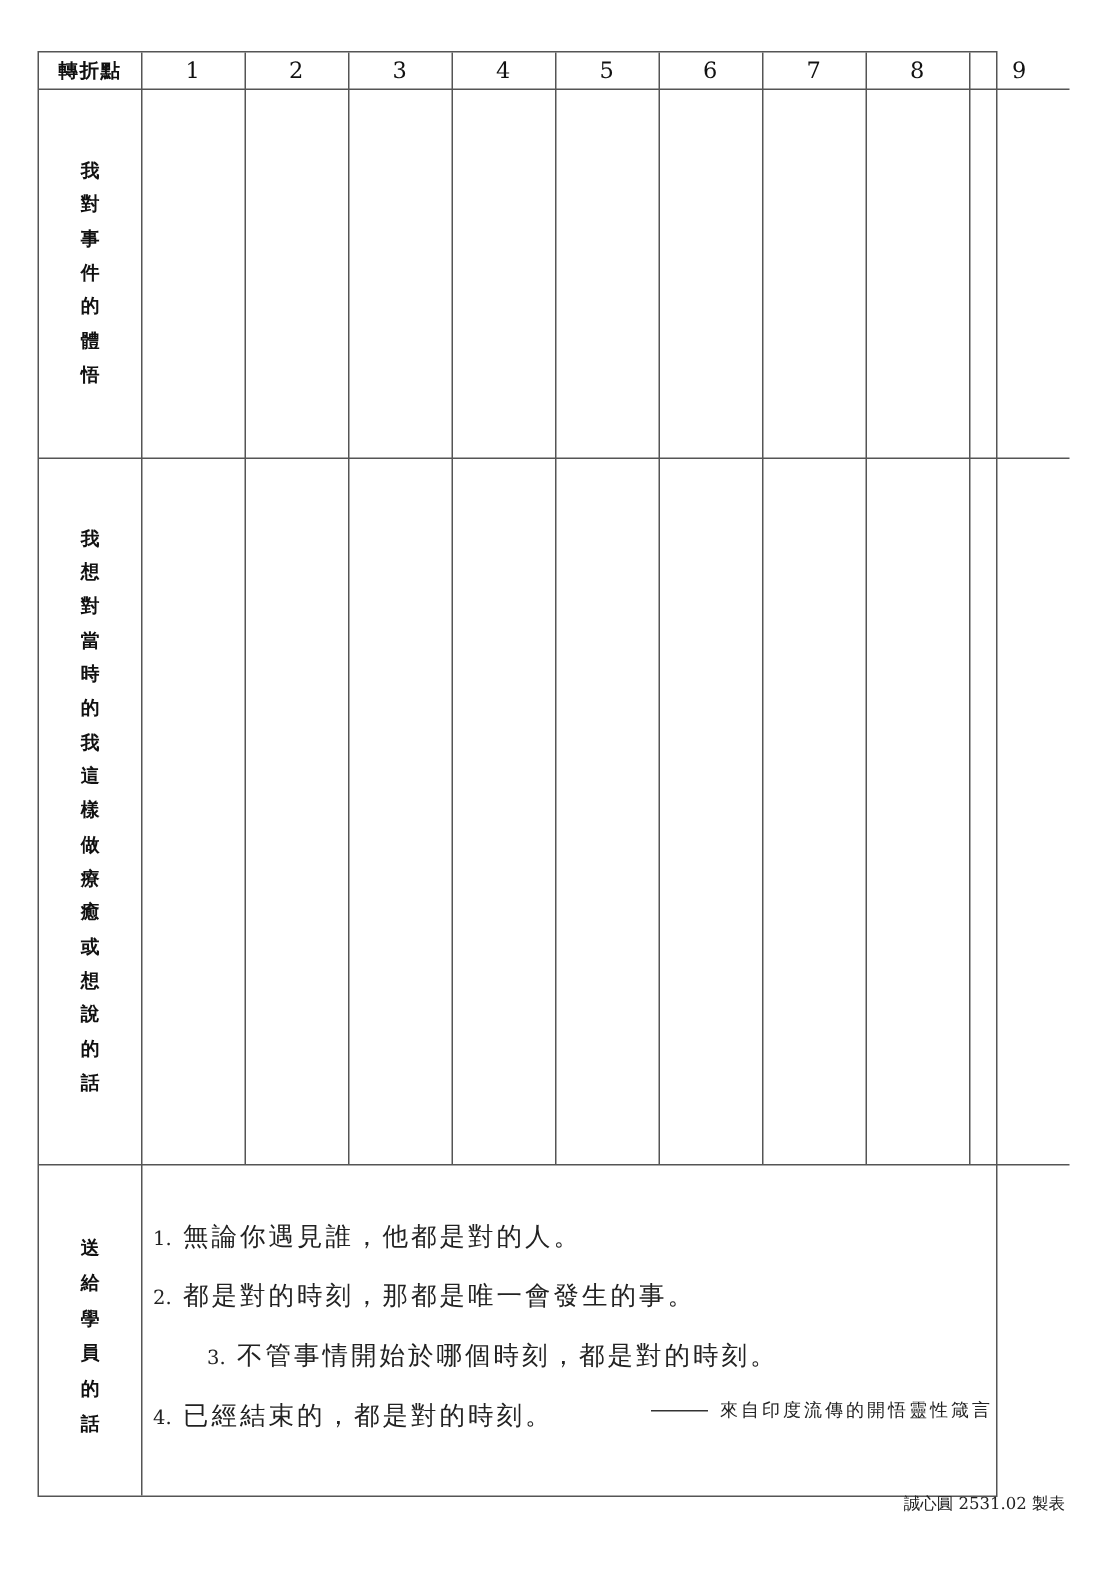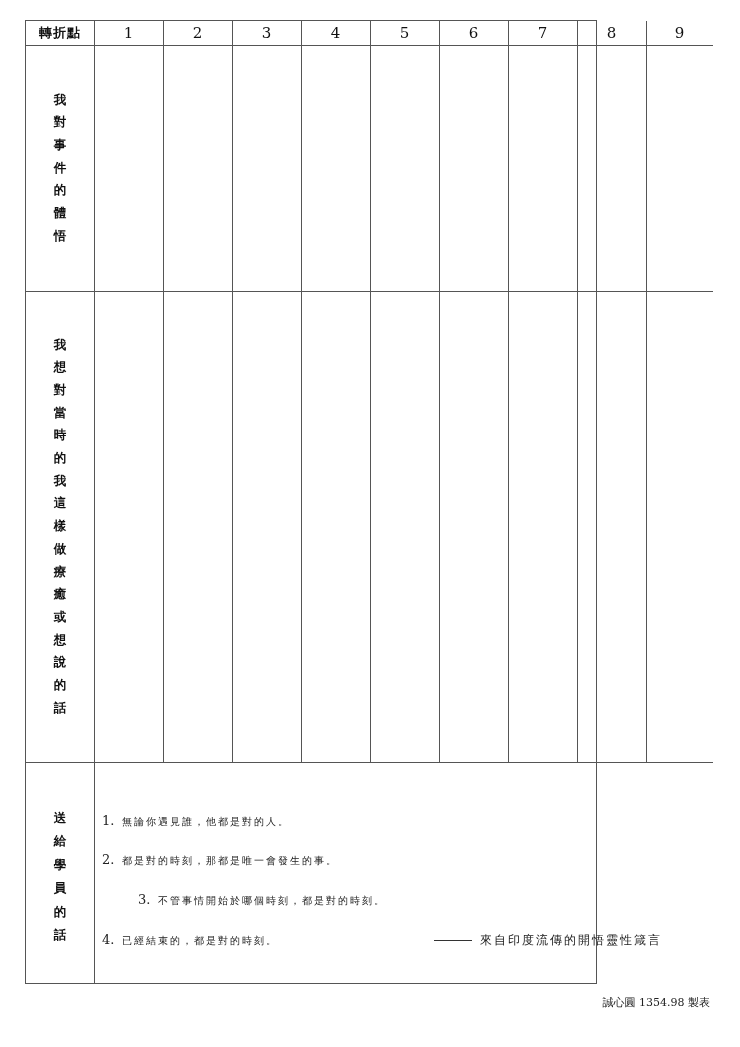--- a/index.html
+++ b/index.html
@@ -1,31 +1,31 @@
 <!DOCTYPE html>
 <html><head>
 <meta charset="utf-8">
 <style>
   html, body { margin:0; padding:0; background:#ffffff; }
   body { width:740px; height:1047px; position:relative; overflow:hidden;
          font-family:"DejaVu Serif", serif; color:#111; }
-  .sheet { position:absolute; left:25px; top:20px; width:572px; height:964px;
+  .sheet { position:absolute; left:25px; top:34px; width:640px; height:964px;
            border:1.5px solid #555; box-sizing:border-box; }
   .vline { position:absolute; top:0; width:0; border-left:1.5px solid #555; }
   .hline { position:absolute; left:0; height:0; border-top:1.5px solid #555; }
   .hdr-cell { position:absolute; top:0; height:24px; display:flex; align-items:center;
               justify-content:center; font-size:15px; }
   .hdr-label { font-weight:bold; font-size:13px; letter-spacing:1px; }
   .row-label { position:absolute; left:0; width:68px; display:flex; flex-direction:column;
                align-items:center; justify-content:center; }
   .row-label span { display:block; font-size:12.5px; font-weight:bold; line-height:22.7px; }
   .gift-label span { line-height:23.5px; }
   .quote { position:absolute; left:0; font-size:12.5px; white-space:nowrap; color:#222; }
   .quote .num { display:inline-block; width:20px; font-size:13px; }
-  .quote .txt { letter-spacing:2px; font-family:"DejaVu Serif", serif; font-size:10px; }
+  .quote .txt { letter-spacing:2px; font-family:"DejaVu Serif", serif; font-size:17px; }
   .source { position:absolute; left:408px; top:906px; font-size:12px; letter-spacing:2px;
             font-family:"DejaVu Serif", serif; color:#222; white-space:nowrap; }
   .dash { display:inline-block; width:38px; border-top:1px solid #333; vertical-align:middle;
           margin-right:8px; }
   .footer { position:absolute; right:30px; top:995px; font-size:11px; color:#222; white-space:nowrap; }
 </style>
 </head>
 <body>
 
 <div class="sheet">
@@ -104,13 +104,13 @@
 <div class="quote" style="left:102px;top:892px;margin-left:36px;">
   <span class="num">3.</span><span class="txt">不管事情開始於哪個時刻，都是對的時刻。</span>
 </div>
 <div class="quote" style="left:102px;top:932px;">
   <span class="num">4.</span><span class="txt">已經結束的，都是對的時刻。</span>
 </div>
 <div class="source" style="left:434px;top:932px;">
   <span class="dash"></span><span>來自印度流傳的開悟靈性箴言</span>
 </div>
 
-<div class="footer">誠心圓  1354.98 製表</div>
+<div class="footer">誠心圓  2531.02 製表</div>
 
 </body></html>

